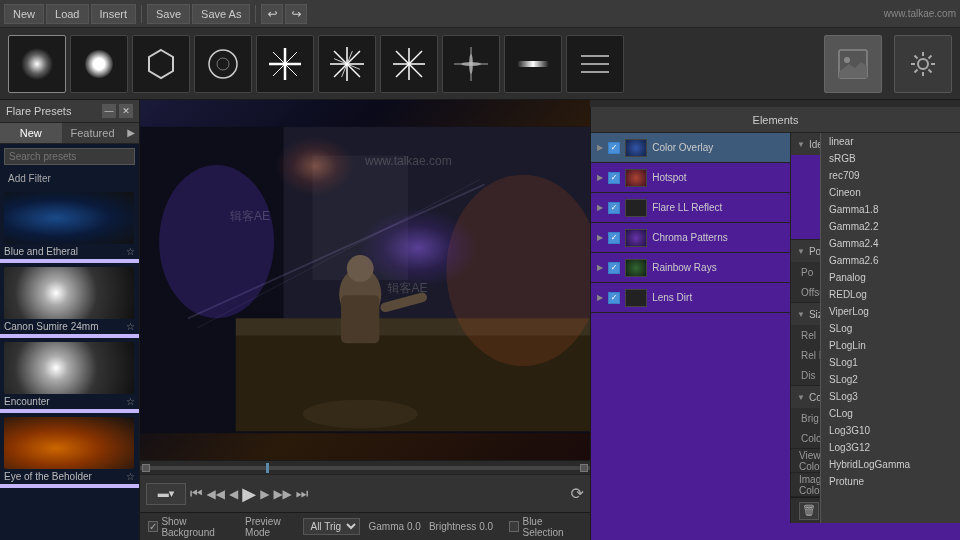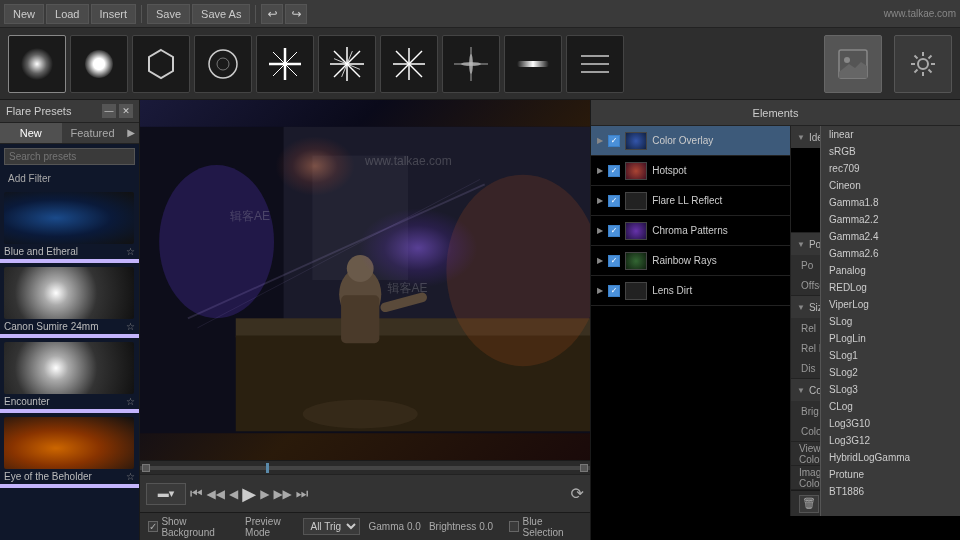--- a/index.html
+++ b/index.html
@@ -253,24 +253,25 @@
       border: 1px solid #555;
       color: #ccc;
       font-size: 10px;
       padding: 1px 2px;
       cursor: pointer;
     }
 
     
     #right-panel {
       width: 370px;
-      background: #000000;
+      background: #4c1d95;
       border-left: 1px solid #1a1a1a;
       display: flex;
       flex-direction: column;
+      margin-top: 7px;
     }
     #elements-header {
       height: 26px;
       background: #3a3a3a;
       border-bottom: 1px solid #222;
       display: flex;
       align-items: center;
       justify-content: center;
     }
     .elements-title { font-size: 11px; color: #ccc; }
@@ -861,19 +862,18 @@
             <div class="dropdown-item">SLog</div>
             <div class="dropdown-item">PLogLin</div>
             <div class="dropdown-item">SLog1</div>
             <div class="dropdown-item">SLog2</div>
             <div class="dropdown-item">SLog3</div>
             <div class="dropdown-item">CLog</div>
             <div class="dropdown-item">Log3G10</div>
             <div class="dropdown-item">Log3G12</div>
             <div class="dropdown-item">HybridLogGamma</div>
             <div class="dropdown-item">Protune</div>
-            <div class="dropdown-item">BT1886</div>
           </div>
       </div>
     </div>
   </div>
 
 </div>
 
 </body></html>

